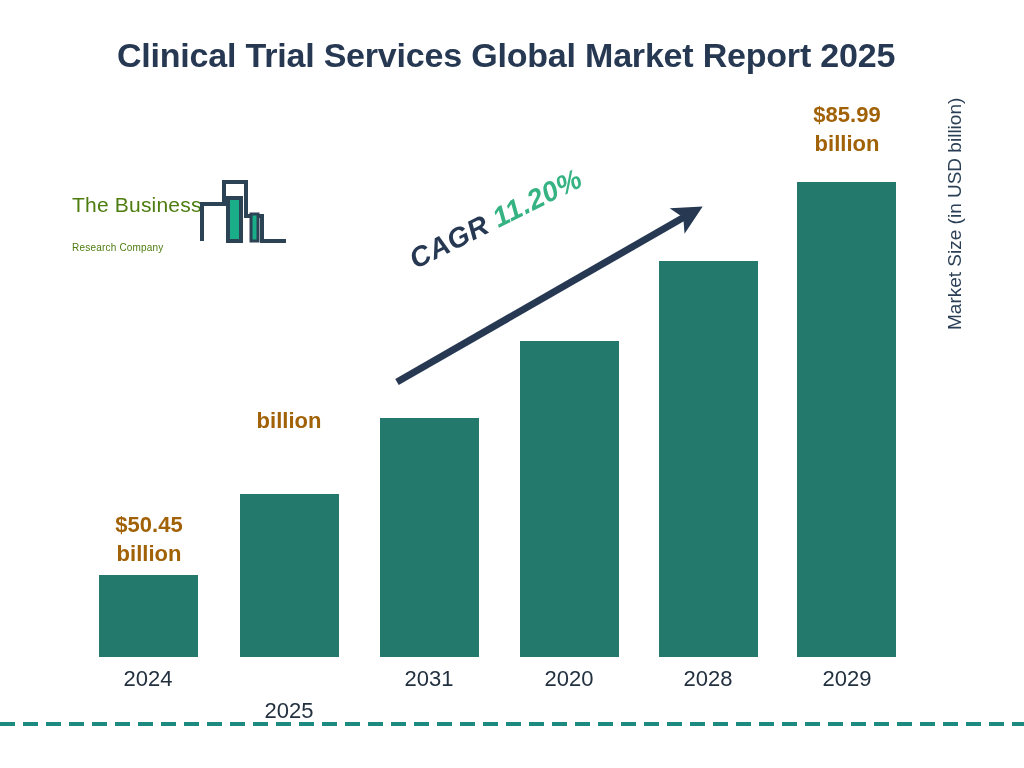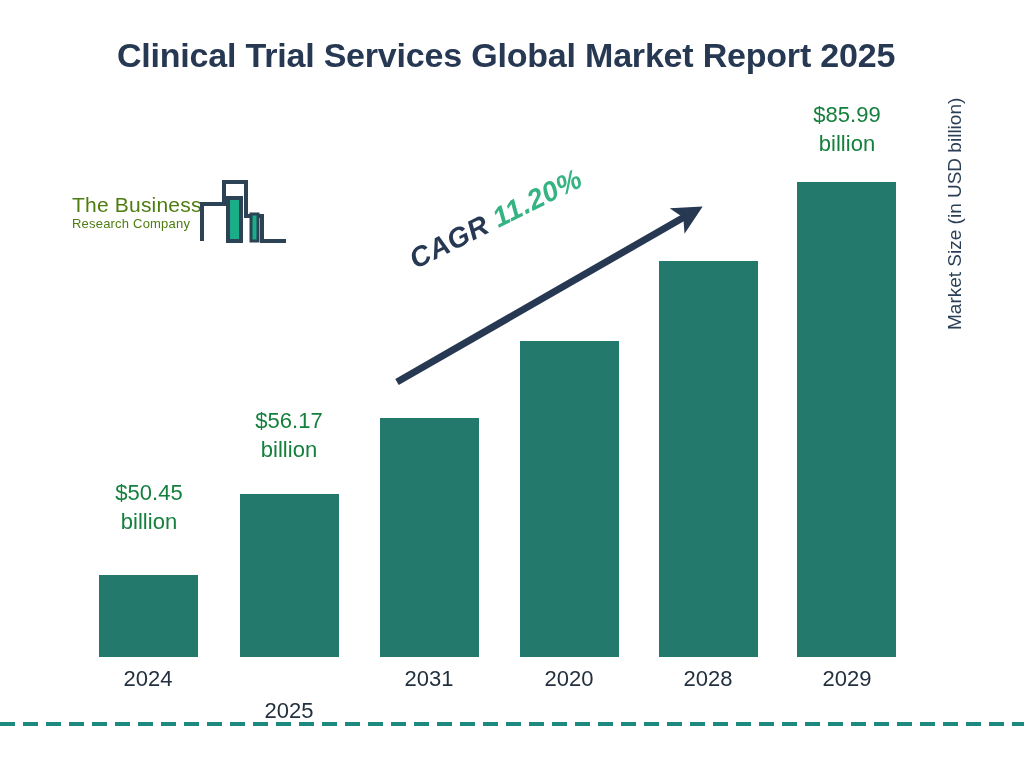--- a/index.html
+++ b/index.html
@@ -52,24 +52,25 @@
     width: 140px;
     color: #4d7c0f;
   }
   #logo-line1 {
     font-size: 21px;
     line-height: 22px;
     letter-spacing: 0.2px;
     white-space: nowrap;
   }
   #logo-line2 {
-    font-size: 13px;
+    font-size: 10px;
     line-height: 16px;
     letter-spacing: 0.2px;
     white-space: nowrap;
+    margin-top: 24px;
   }
   #logo-mark {
     position: absolute;
     left: 128px;
     top: 0px;
   }
 
   
   #plot {
     position: absolute;
@@ -82,22 +83,22 @@
   .bar {
     position: absolute;
     background: #23796b;
   }
 
   .bar-value {
     position: absolute;
     text-align: center;
     font-size: 22px;
     line-height: 29px;
-    font-weight: normal;
-    color: #15803d;
+    font-weight: bold;
+    color: #a16207;
   }
 
   .x-tick {
     position: absolute;
     text-align: center;
     font-size: 22px;
     line-height: 26px;
     color: #22303f;
     top: 666px;
     width: 120px;
@@ -177,27 +178,26 @@
 
   <div id="plot">
 
     <div class="bar" style="left:99px; top:575px; width:99px; height:82px;"></div>
     <div class="bar" style="left:240px; top:494px; width:99px; height:163px;"></div>
     <div class="bar" style="left:380px; top:418px; width:99px; height:239px;"></div>
     <div class="bar" style="left:520px; top:341px; width:99px; height:316px;"></div>
     <div class="bar" style="left:659px; top:261px; width:99px; height:396px;"></div>
     <div class="bar" style="left:797px; top:182px; width:99px; height:475px;"></div>
 
-    <div class="bar-value" style="left:88px; top:478px; width:122px;">
+    <div class="bar-value" style="left:88px; top:510px; width:122px;">
       <div>$50.45</div>
       <div>billion</div>
     </div>
 
     <div class="bar-value" style="left:228px; top:406px; width:122px;">
-      <div>$56.17</div>
       <div>billion</div>
     </div>
 
     <div class="bar-value" style="left:786px; top:100px; width:122px;">
       <div>$85.99</div>
       <div>billion</div>
     </div>
 
     <div class="x-tick" style="left:88px;">2024</div>
     <div class="x-tick" style="left:229px;margin-top:32px;">2025</div>

